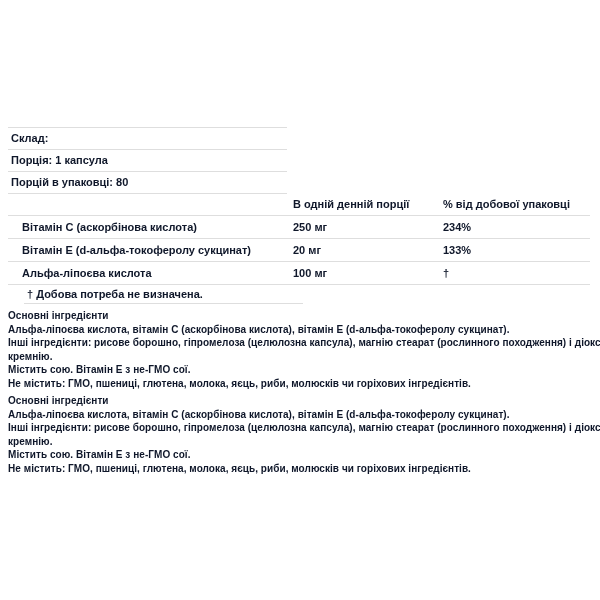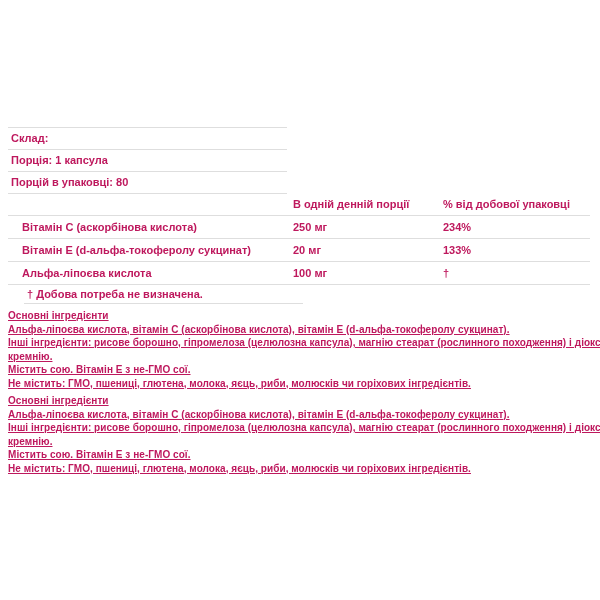--- a/index.html
+++ b/index.html
@@ -6,21 +6,21 @@
   html, body {
     width: 600px; height: 600px;
     background: #ffffff;
     overflow: hidden;
     font-family: "Liberation Sans", "DejaVu Sans", sans-serif;
   }
   .sheet {
     position: relative;
     width: 600px; height: 600px;
     background: #ffffff;
-    color: #be185d;
+    color: #0f172a;
   }
   
   .meta-list {
     position: absolute;
     left: 8px; top: 127px;
     width: 279px;
     border-top: 1px solid #dedede;
   }
   .meta-row {
     height: 22px;
@@ -72,21 +72,20 @@
     position: absolute;
     left: 8px;
     width: 590px;
     font-size: 10px;
     font-weight: 700;
     letter-spacing: 0.05px;
   }
   .ingredients .pline {
     line-height: 13.5px;
     white-space: nowrap;
-    text-decoration: underline;
   }
   .ingredients.sec1 { top: 304px; padding-top: 5px; }
   .ingredients.sec2 { top: 390px; padding-top: 4px; }
 </style>
 </head>
 <body>
 
 <div class="sheet">
 
   <div class="meta-list">

